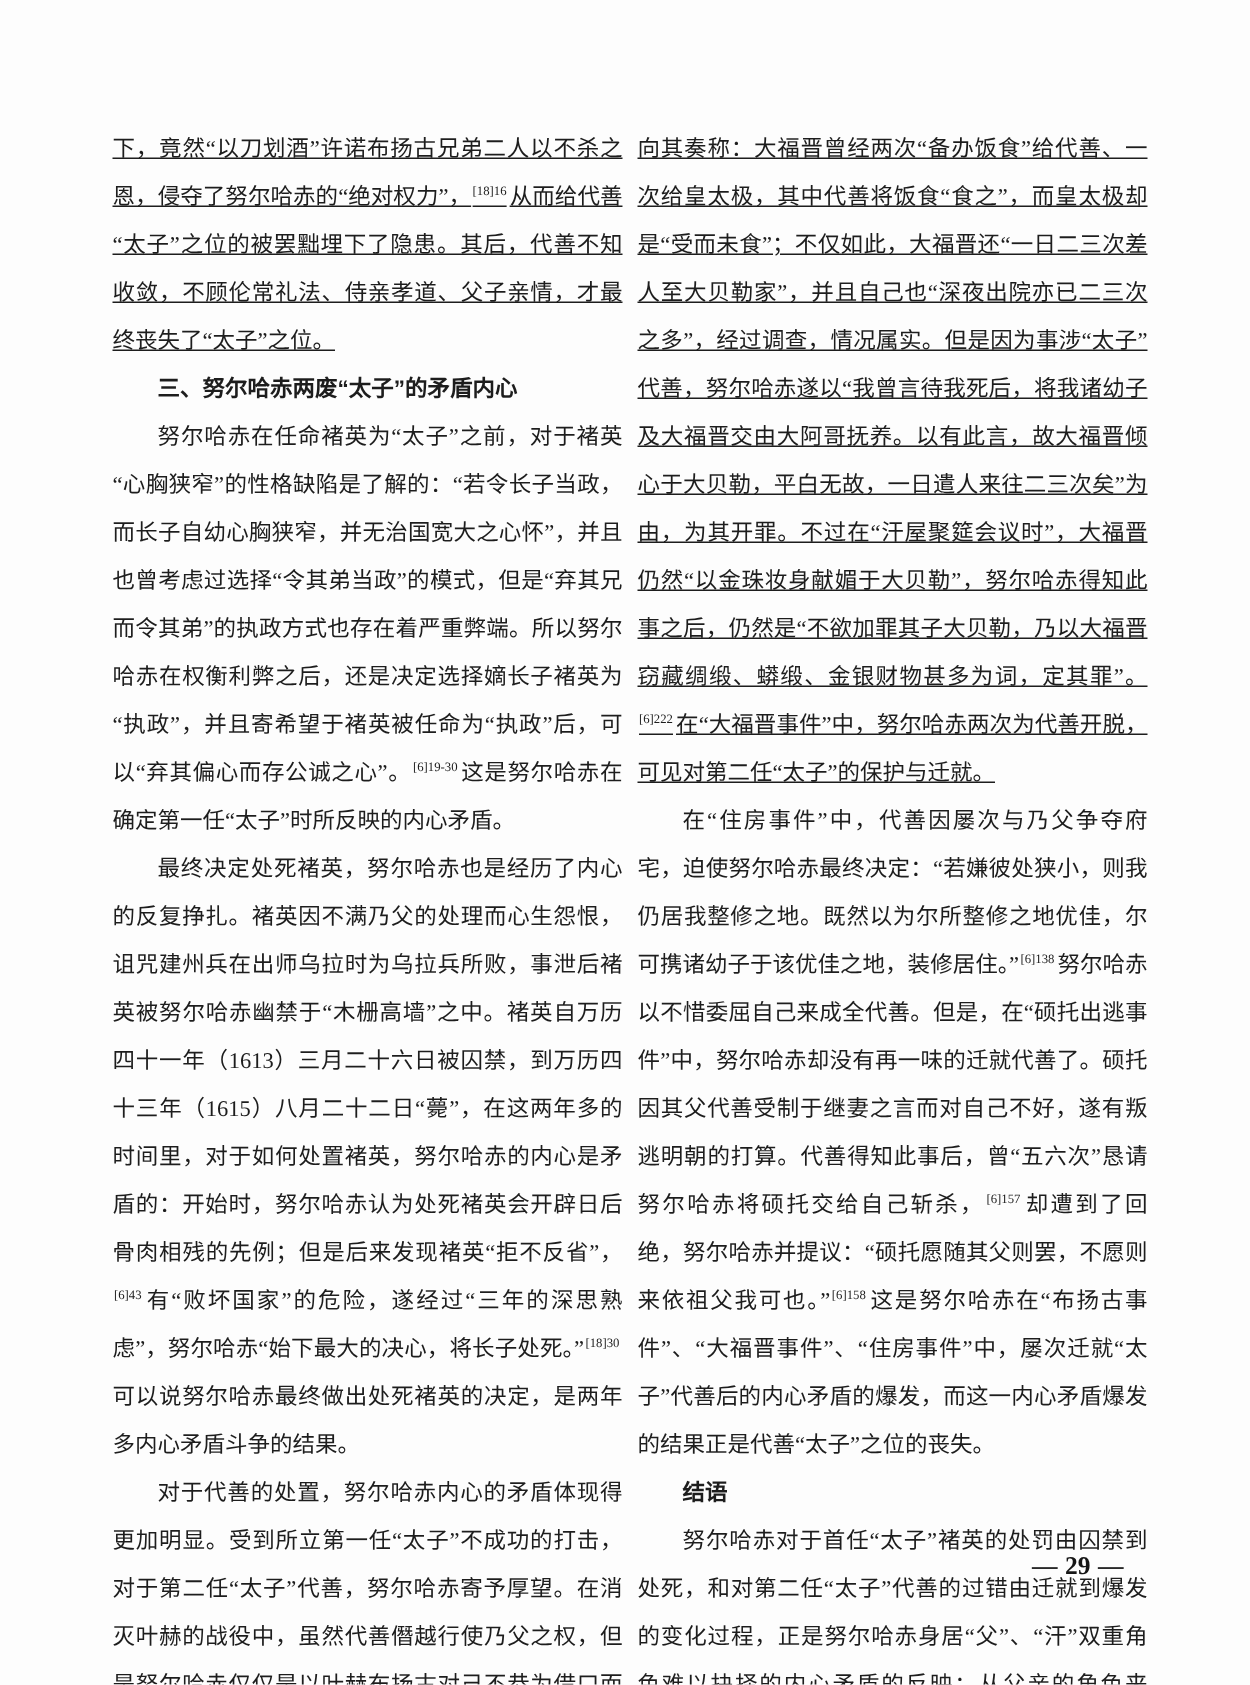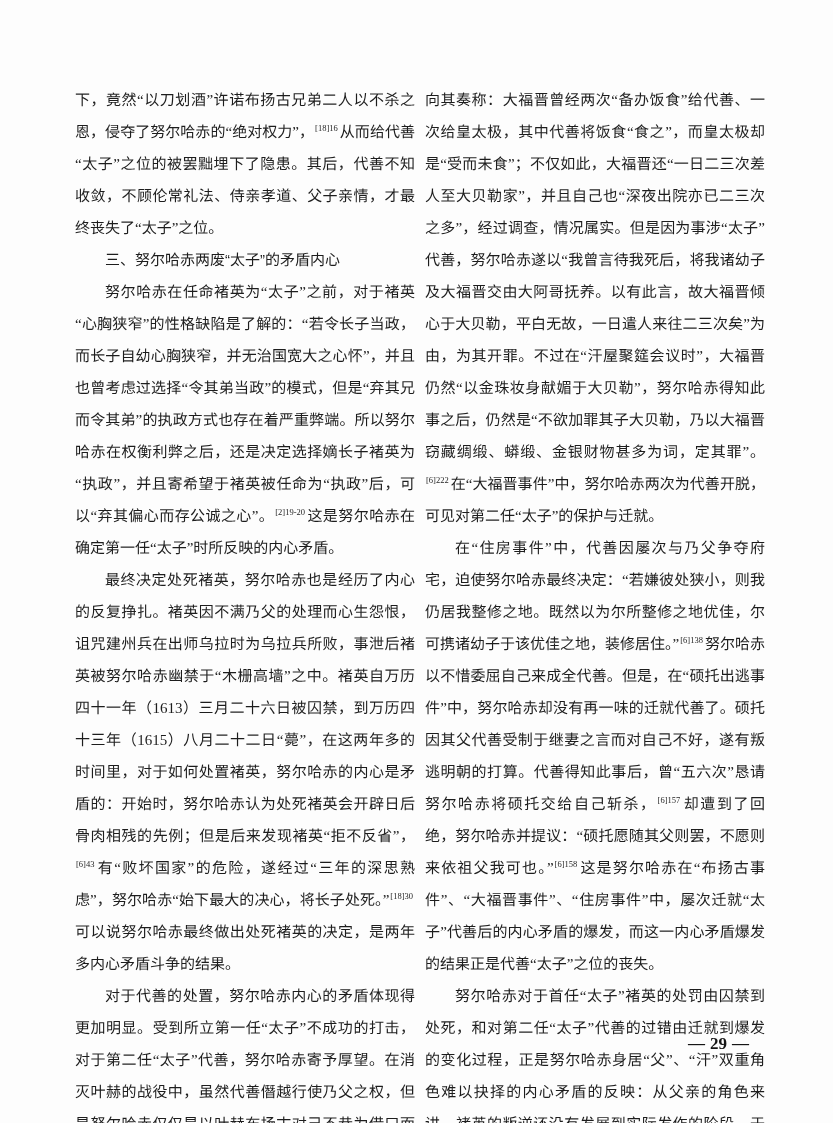--- a/index.html
+++ b/index.html
@@ -32,24 +32,25 @@
     line-height: 32px;
     text-align: justify;
   }
   p.para {
     margin: 0;
     padding: 0;
     text-indent: 2em;
   }
   p.continued {
     text-indent: 0;
+    text-decoration: underline;
   }
   p.heading {
     font-family: "Liberation Sans", "DejaVu Sans", sans-serif;
-    font-weight: normal;
+    font-weight: bold;
     text-align: left;
     text-indent: 2em;
   }
   sup.cite {
     font-size: 8.5px;
     line-height: 0;
     vertical-align: super;
     padding: 0 2px 0 1px;
     letter-spacing: 0;
   }
@@ -66,27 +67,28 @@
   }
 </style>
 </head>
 <body>
 
 <div class="page">
   <div class="columns">
     <div class="col">
         <p class="para continued">下，竟然“以刀划酒”许诺布扬古兄弟二人以不杀之恩，侵夺了努尔哈赤的“绝对权力”，<sup class="cite">[18]16</sup>从而给代善“太子”之位的被罢黜埋下了隐患。其后，代善不知收敛，不顾伦常礼法、侍亲孝道、父子亲情，才最终丧失了“太子”之位。</p>
         <p class="para heading">三、努尔哈赤两废“太子”的矛盾内心</p>
-        <p class="para body">努尔哈赤在任命褚英为“太子”之前，对于褚英“心胸狭窄”的性格缺陷是了解的：“若令长子当政，而长子自幼心胸狭窄，并无治国宽大之心怀”，并且也曾考虑过选择“令其弟当政”的模式，但是“弃其兄而令其弟”的执政方式也存在着严重弊端。所以努尔哈赤在权衡利弊之后，还是决定选择嫡长子褚英为“执政”，并且寄希望于褚英被任命为“执政”后，可以“弃其偏心而存公诚之心”。<sup class="cite">[2]19-20</sup>这是努尔哈赤在确定第一任“太子”时所反映的内心矛盾。</p>
+        <p class="para body">努尔哈赤在任命褚英为“太子”之前，对于褚英“心胸狭窄”的性格缺陷是了解的：“若令长子当政，而长子自幼心胸狭窄，并无治国宽大之心怀”，并且也曾考虑过选择“令其弟当政”的模式，但是“弃其兄而令其弟”的执政方式也存在着严重弊端。所以努尔哈赤在权衡利弊之后，还是决定选择嫡长子褚英为“执政”，并且寄希望于褚英被任命为“执政”后，可以“弃其偏心而存公诚之心”。<sup class="cite">[6]19-30</sup>这是努尔哈赤在确定第一任“太子”时所反映的内心矛盾。</p>
         <p class="para body">最终决定处死褚英，努尔哈赤也是经历了内心的反复挣扎。褚英因不满乃父的处理而心生怨恨，诅咒建州兵在出师乌拉时为乌拉兵所败，事泄后褚英被努尔哈赤幽禁于“木栅高墙”之中。褚英自万历四十一年（1613）三月二十六日被囚禁，到万历四十三年（1615）八月二十二日“薨”，在这两年多的时间里，对于如何处置褚英，努尔哈赤的内心是矛盾的：开始时，努尔哈赤认为处死褚英会开辟日后骨肉相残的先例；但是后来发现褚英“拒不反省”，<sup class="cite">[6]43</sup>有“败坏国家”的危险，遂经过“三年的深思熟虑”，努尔哈赤“始下最大的决心，将长子处死。”<sup class="cite">[18]30</sup>可以说努尔哈赤最终做出处死褚英的决定，是两年多内心矛盾斗争的结果。</p>
         <p class="para body">对于代善的处置，努尔哈赤内心的矛盾体现得更加明显。受到所立第一任“太子”不成功的打击，对于第二任“太子”代善，努尔哈赤寄予厚望。在消灭叶赫的战役中，虽然代善僭越行使乃父之权，但是努尔哈赤仅仅是以叶赫布扬古对己不恭为借口而将其处死，而没有牵扯代善。努尔哈赤的这一做法在维护其绝对权威的同时，也是对代善越权的温和提醒。但是，在随后发生的“大福晋事件”和“住房事件”中，努尔哈赤对于代善的迁就，使代善越发骄纵。</p>
       </div>
     <div class="col">
         <p class="para continued">向其奏称：大福晋曾经两次“备办饭食”给代善、一次给皇太极，其中代善将饭食“食之”，而皇太极却是“受而未食”；不仅如此，大福晋还“一日二三次差人至大贝勒家”，并且自己也“深夜出院亦已二三次之多”，经过调查，情况属实。但是因为事涉“太子”代善，努尔哈赤遂以“我曾言待我死后，将我诸幼子及大福晋交由大阿哥抚养。以有此言，故大福晋倾心于大贝勒，平白无故，一日遣人来往二三次矣”为由，为其开罪。不过在“汗屋聚筵会议时”，大福晋仍然“以金珠妆身献媚于大贝勒”，努尔哈赤得知此事之后，仍然是“不欲加罪其子大贝勒，乃以大福晋窃藏绸缎、蟒缎、金银财物甚多为词，定其罪”。<sup class="cite">[6]222</sup>在“大福晋事件”中，努尔哈赤两次为代善开脱，可见对第二任“太子”的保护与迁就。</p>
         <p class="para body">在“住房事件”中，代善因屡次与乃父争夺府宅，迫使努尔哈赤最终决定：“若嫌彼处狭小，则我仍居我整修之地。既然以为尔所整修之地优佳，尔可携诸幼子于该优佳之地，装修居住。”<sup class="cite">[6]138</sup>努尔哈赤以不惜委屈自己来成全代善。但是，在“硕托出逃事件”中，努尔哈赤却没有再一味的迁就代善了。硕托因其父代善受制于继妻之言而对自己不好，遂有叛逃明朝的打算。代善得知此事后，曾“五六次”恳请努尔哈赤将硕托交给自己斩杀，<sup class="cite">[6]157</sup>却遭到了回绝，努尔哈赤并提议：“硕托愿随其父则罢，不愿则来依祖父我可也。”<sup class="cite">[6]158</sup>这是努尔哈赤在“布扬古事件”、“大福晋事件”、“住房事件”中，屡次迁就“太子”代善后的内心矛盾的爆发，而这一内心矛盾爆发的结果正是代善“太子”之位的丧失。</p>
+        <p class="para heading">结语</p>
         <p class="para body">努尔哈赤对于首任“太子”褚英的处罚由囚禁到处死，和对第二任“太子”代善的过错由迁就到爆发的变化过程，正是努尔哈赤身居“父”、“汗”双重角色难以抉择的内心矛盾的反映：从父亲的角色来讲，褚英的叛逆还没有发展到实际发作的阶段，于亲情而言有可回旋的余地，但是从君汗的角度来说，褚英拒不悔改的态度，始终会对“国政”的安全构成威胁，遂经过两年多的思想斗争，努尔哈赤最终决定将褚英处死，这一矛盾心理在天命九年（1624）四月，努尔哈赤在定都辽阳后决定将“景祖显祖孝慈皇后，及皇妃、皇伯父、皇弟、皇子诸陵墓”迁</p>
       </div>
   </div>
   <div class="footer">
     <span>—</span>
     <span>29</span>
     <span>—</span>
   </div>
 </div>
 

